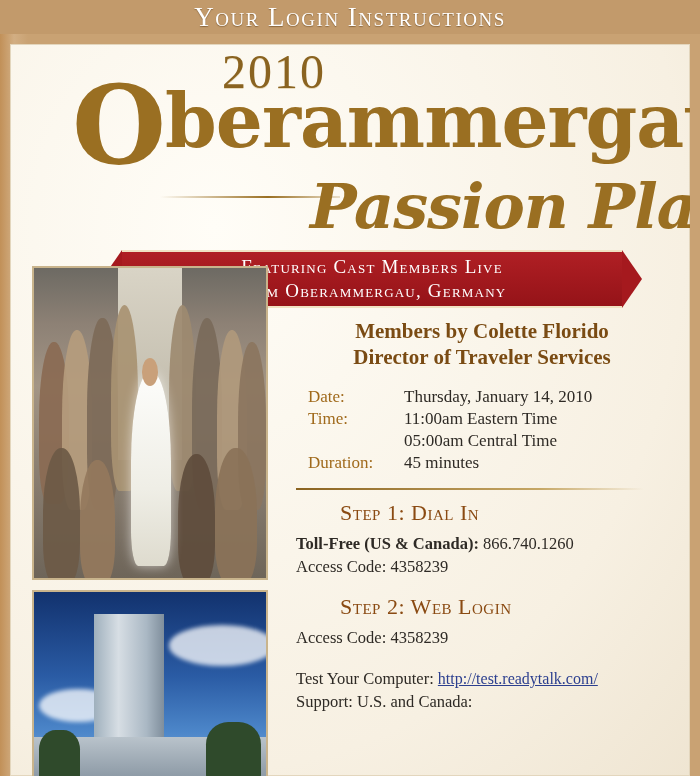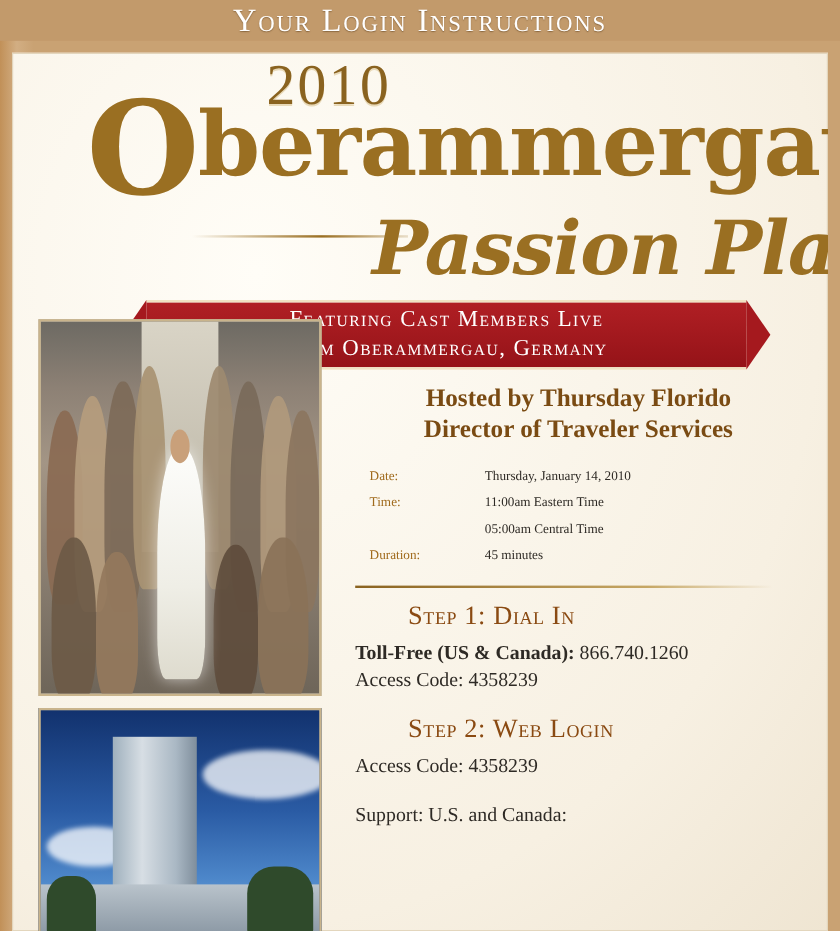--- a/index.html
+++ b/index.html
@@ -263,21 +263,21 @@
     text-align: center;
     color: #7a4b13;
     font-size: 21px;
     font-weight: bold;
     line-height: 26px;
     margin-bottom: 16px;
     font-family: "Liberation Serif", serif;
   }
   .meta {
     margin: 0 0 0 12px;
-    font-size: 11px;
+    font-size: 17px;
   }
   .meta-row {
     display: flex;
     line-height: 22px;
   }
   .meta-label {
     width: 96px;
     color: #a06a1c;
     flex: 0 0 96px;
   }
@@ -368,21 +368,21 @@
         <div class="tower"></div>
         <div class="roofs"></div>
         <div class="tree" style="left:2%;width:18%;height:26%;"></div>
         <div class="tree" style="left:74%;width:24%;height:30%;"></div>
       </div>
     </div>
 
     <div class="content">
 
       <div class="host">
-        <div>Hosted by Thursday Florido</div>
+        <div>Members by Colette Florido</div>
         <div>Director of Traveler Services</div>
       </div>
 
       <div class="meta">
         <div class="meta-row">
           <div class="meta-label">Date:</div>
           <div class="meta-value">Thursday, January 14, 2010</div>
         </div>
         <div class="meta-row">
           <div class="meta-label">Time:</div>
@@ -417,20 +417,24 @@
       <div>
         <div class="step-title">Step 2: Web Login</div>
         <div class="line">
           <span>Access Code:</span>
           <span>4358239</span>
         </div>
       </div>
 
       <div class="support-block">
         <div class="line">
+          <span>Test Your Computer:</span>
+          <span class="link big">http://test.readytalk.com/</span>
+        </div>
+        <div class="line">
           <span>Support: U.S. and Canada:</span>
         </div>
 
       </div>
 
     </div>
   </div>
 </div>
 
 </body></html>

